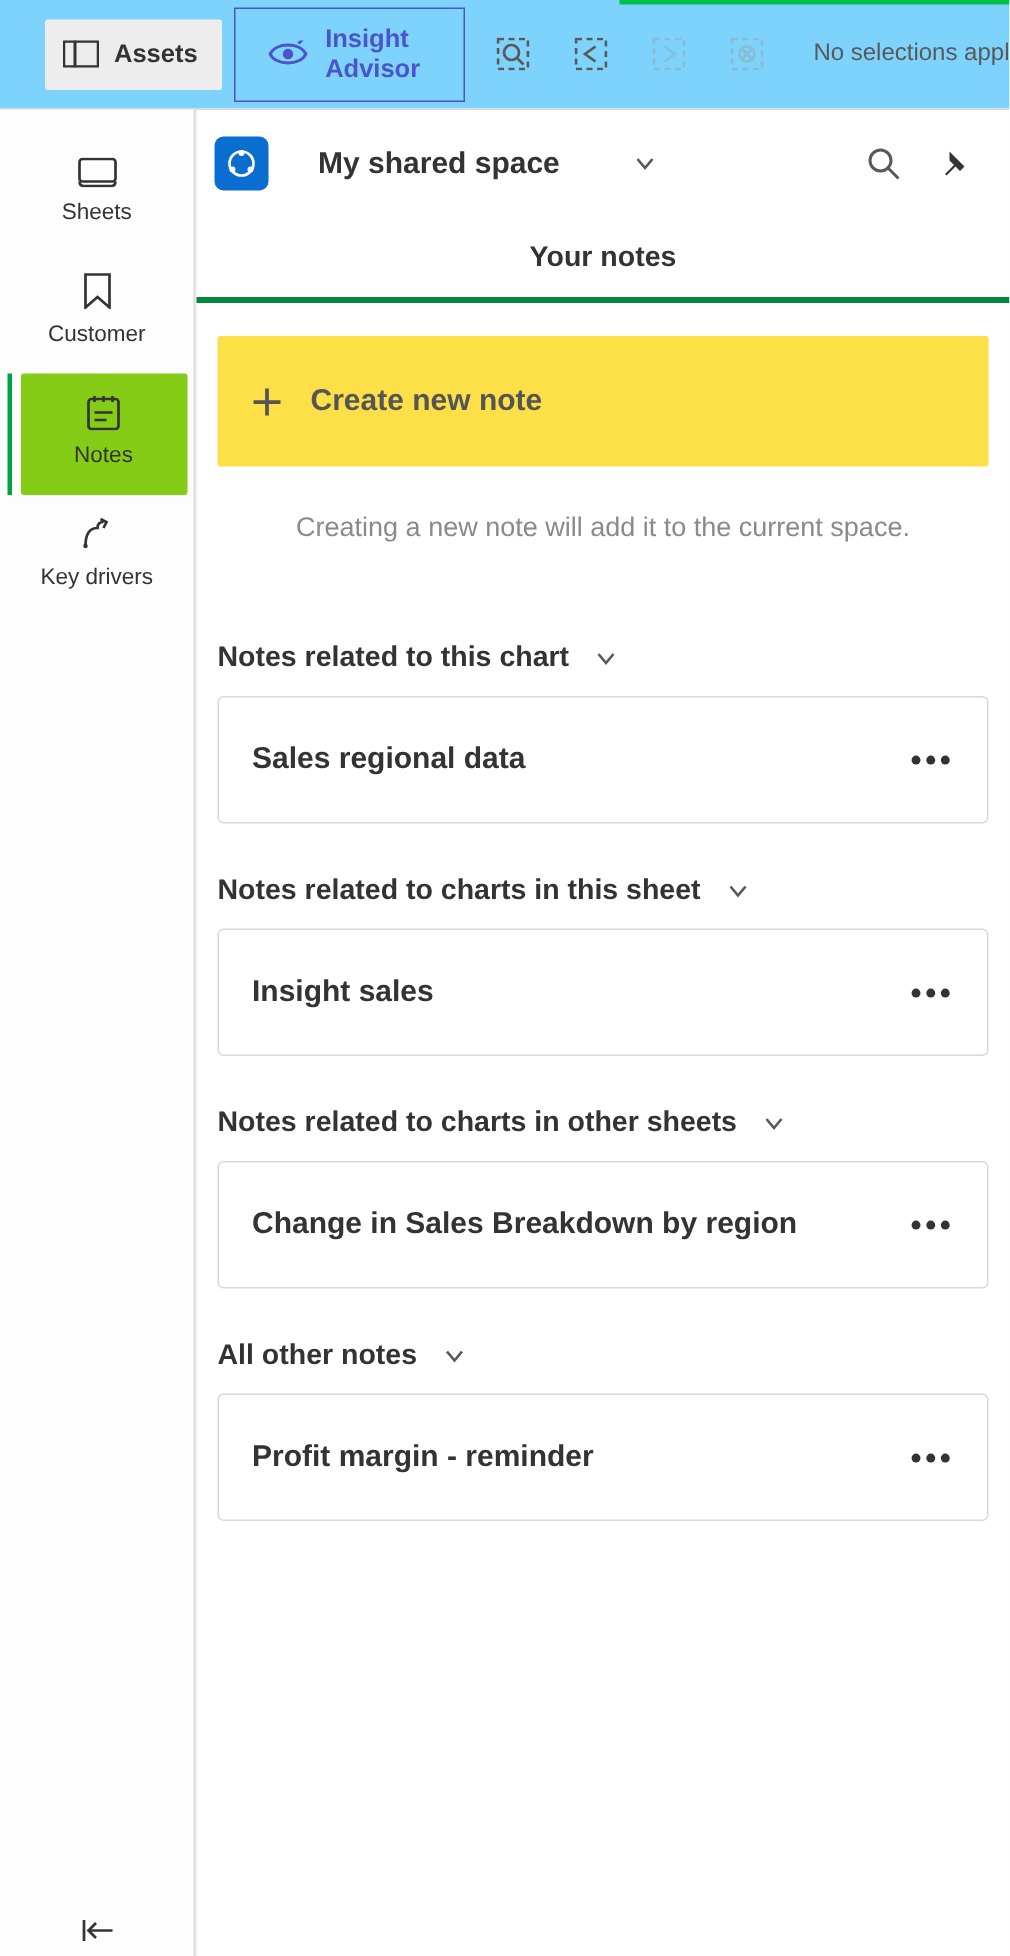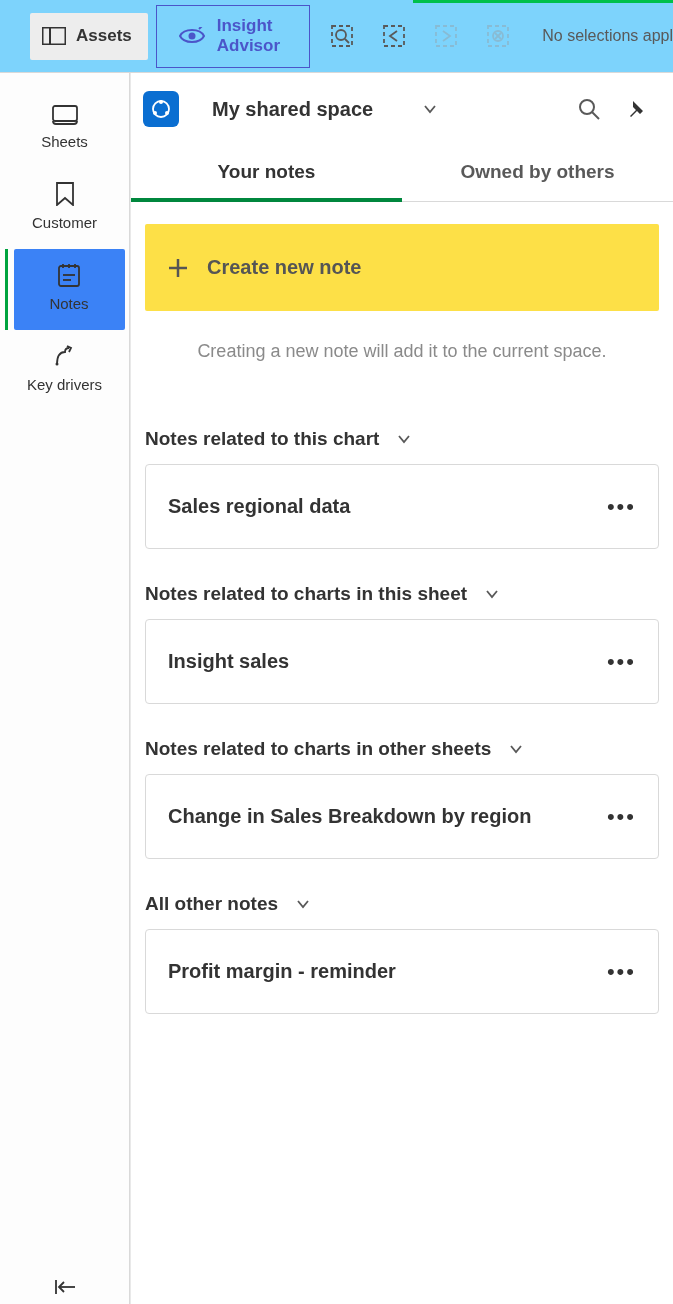--- a/index.html
+++ b/index.html
@@ -79,21 +79,21 @@
     display:flex;
     flex-direction:column;
     align-items:center;
     gap:8px;
     padding: 14px 0 18px 0;
     cursor:pointer;
     font-size:15px;
     color:#333;
   }
   .side-item.active {
-    background:#3b82f6;
+    background:#84cc16;
     position:relative;
     width: calc(100% - 18px);
     margin-left: 9px;
     border-radius:2px;
   }
   .side-item.active::before{
     content:"";
     position:absolute;
     left:-9px; top:0; bottom:0; width:3px; background:#00a33f;
   }
@@ -335,23 +335,20 @@
               <path d="M4 2 L14 12 L11 15 L8 12 L2 18 L1 17 L7 11 L4 8 Z" fill="#333"></path>
             </svg>
         </span>
       </div>
     </div>
 
     <div class="tabs">
       <div class="tab active">
         <span>Your notes</span>
       </div>
-      <div class="tab">
-        <span>Owned by others</span>
-      </div>
     </div>
 
     <div class="content">
       <div class="create-card">
         <span>
           <svg width="22" height="22" viewBox="0 0 22 22">
               <line x1="11" y1="2" x2="11" y2="20" stroke="#555" stroke-width="2.5"></line>
               <line x1="2" y1="11" x2="20" y2="11" stroke="#555" stroke-width="2.5"></line>
             </svg>
         </span>

